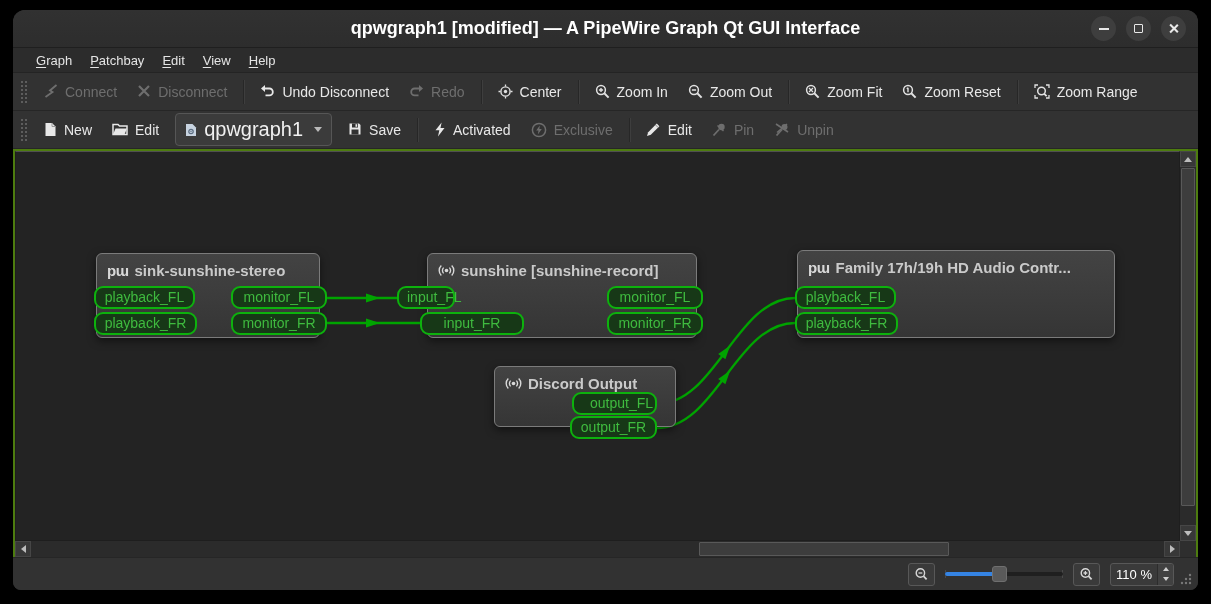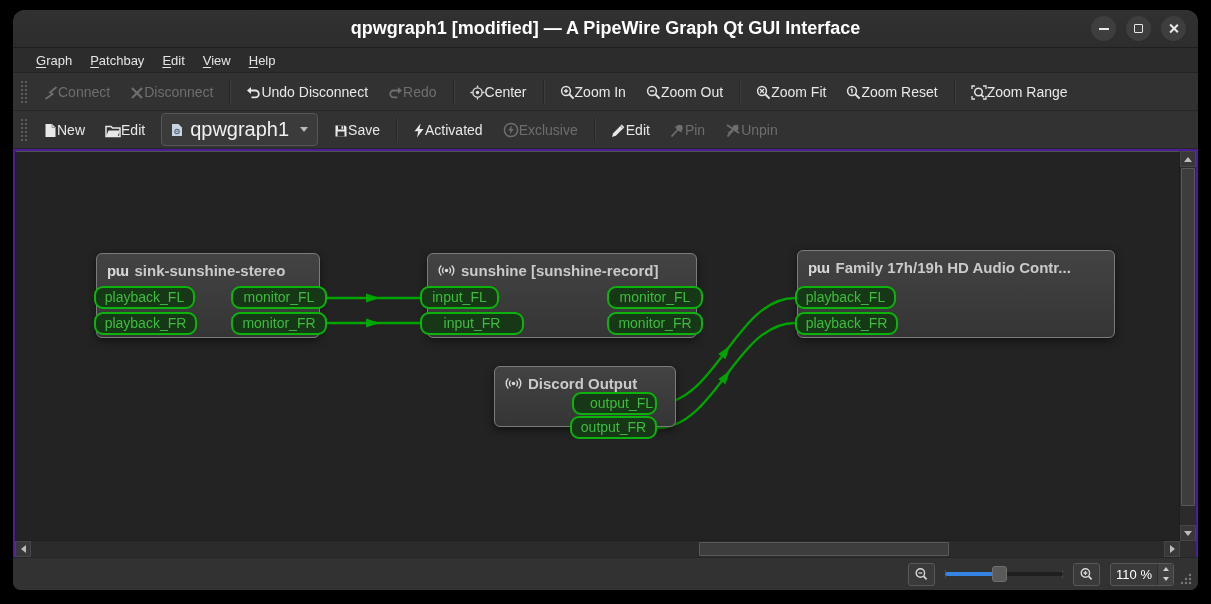--- a/index.html
+++ b/index.html
@@ -32,35 +32,35 @@
              display:flex; align-items:center; padding:0 14px; flex:0 0 auto; }
   .menu-item { color:#e4e4e4; font-size:13px; padding:3px 9px; border-radius:3px; }
   .menu-item u { text-decoration:underline; text-underline-offset:2px; }
 
   
   .toolbar { height:38px; background:#323232; border-bottom:1px solid #262626;
              display:flex; align-items:center; padding:0 2px; flex:0 0 auto; }
   .tb-handle { width:7px; height:24px; margin:0 7px 0 5px;
                background-image:radial-gradient(circle,#5d5d5d 1px,transparent 1.3px);
                background-size:4px 4px; }
-  .tb-btn { display:flex; align-items:flex-end; padding:6px 10px;
+  .tb-btn { display:flex; align-items:flex-start; gap:7px; padding:6px 10px;
             color:#e8e8e8; font-size:14px; border-radius:4px; white-space:nowrap; }
   .tb-btn.disabled { color:#6e6e6e; }
   .tb-btn svg { display:block; }
   .tb-sep { width:1px; height:24px; background:#272727; box-shadow:1px 0 0 #3e3e3e;
             margin:0 6px; }
   .combo { display:flex; align-items:center; gap:7px; background:#3b3b3b;
            border:1px solid #565656; border-radius:4px; padding:4px 9px;
            margin:0 6px; color:#f0f0f0; font-size:20px; }
   .combo-arrow { width:0; height:0; border-left:4.5px solid transparent;
                  border-right:4.5px solid transparent; border-top:5px solid #b9b9b9;
                  margin-left:4px; }
 
   
-  .main { position:relative; flex:1 1 auto; background:#4c1d95; }
+  .main { position:relative; flex:1 1 auto; background:#4d7c0f; }
   .canvas-frame { position:absolute; left:2px; top:2px; right:2px; bottom:0; }
   .canvas { position:absolute; left:0; top:0; right:16px; bottom:16px;
             background:#232323; border:1px solid #1e1e1e; border-top-color:#505050;
             overflow:hidden; }
   .wires { position:absolute; left:0; top:0; pointer-events:none; }
 
   .node { position:absolute; background:linear-gradient(180deg,#434343,#353535);
           border:1px solid #7b7b7b; border-radius:6px;
           box-shadow:0 3px 9px rgba(0,0,0,.5); }
   .node-header { display:flex; align-items:center; gap:6px; padding:8px 10px 0 10px;
@@ -343,21 +343,21 @@
 
         <div class="node" style="left:411px; top:101px; width:270px; height:85px;">
           <div class="node-header">
             <svg width="17" height="17" viewBox="0 0 16 16">
               <circle cx="8" cy="8" r="1.7" fill="#d9d9d9"></circle>
               <path d="M5.3 5.3 a3.8 3.8 0 0 0 0 5.4 M3.1 3.3 a6.6 6.6 0 0 0 0 9.4 M10.7 5.3 a3.8 3.8 0 0 1 0 5.4 M12.9 3.3 a6.6 6.6 0 0 1 0 9.4" fill="none" stroke="#d9d9d9" stroke-width="1.3"></path>
             </svg>
             <span>sunshine [sunshine-record]</span>
           </div>
         </div>
-        <div class="port" style="left:404px; top:134px; width:79px;">input_FL</div>
+        <div class="port" style="left:381px; top:134px; width:58px;">input_FL</div>
         <div class="port" style="left:404px; top:160px; width:104px;">input_FR</div>
         <div class="port" style="left:591px; top:134px; width:96px;">monitor_FL</div>
         <div class="port" style="left:591px; top:160px; width:96px;">monitor_FR</div>
 
         <div class="node" style="left:781px; top:98px; width:318px; height:88px;">
           <div class="node-header">
             <span class="pw-glyph">pɯ</span>
             <span>Family 17h/19h HD Audio Contr...</span>
           </div>
         </div>

